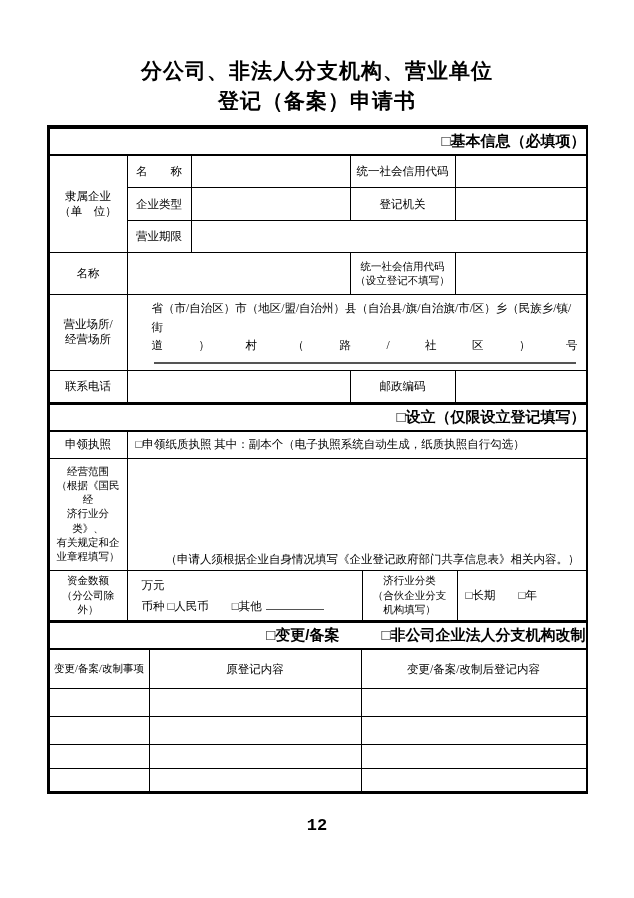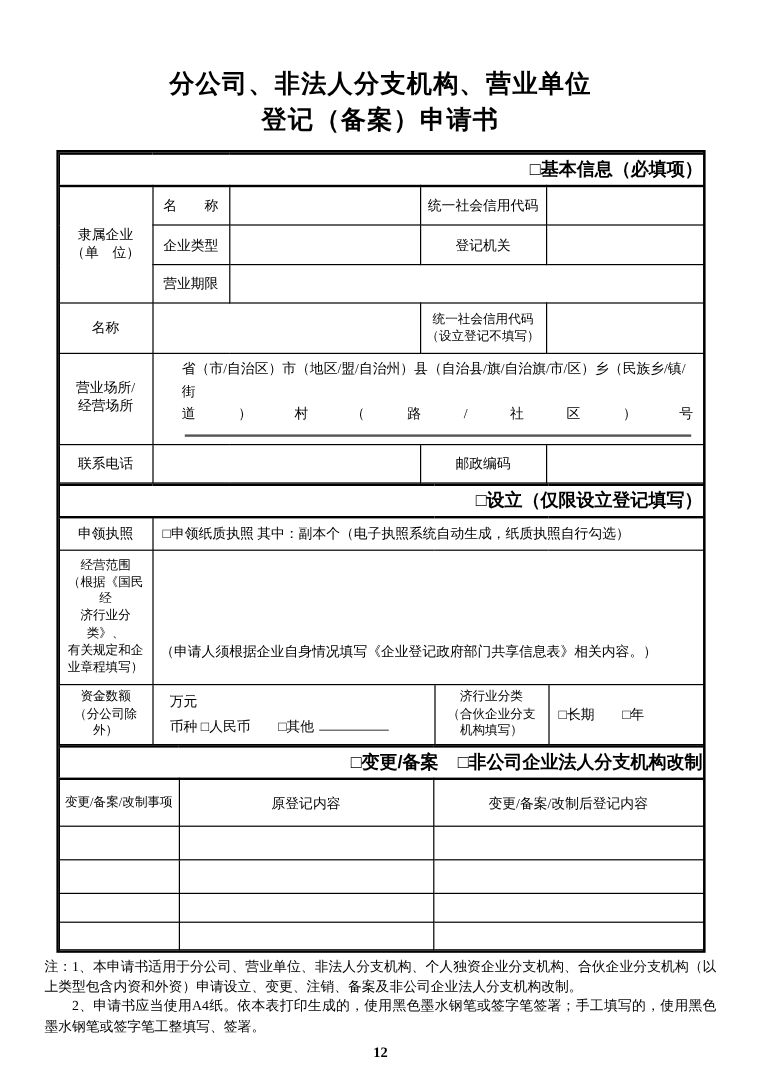--- a/index.html
+++ b/index.html
@@ -31,33 +31,33 @@
   .small-lbl{font-size:10.5px;}
   .left-pad{padding-left:8px;}
   .h27{height:27px;} .h33{height:33px;} .h32{height:32px;}
   .h42{height:42px;} .h52{height:52px;} .h28{height:28px;}
   .h112{height:112px;} .h55{height:38px;} .h25{height:39px;}
   .h24{height:24px;} .h23{height:23px;}
   .premises-cell{vertical-align:top;padding:4px 8px 2px 24px;}
   .premises-line1{line-height:1.6;}
   .premises-line2{line-height:1.6;text-align:justify;text-align-last:justify;}
   .premises-underline{border-bottom:2px solid #555;height:5px;margin:2px 2px 4px 2px;}
-  .scope-cell{vertical-align:bottom;padding:19px 6px;}
+  .scope-cell{vertical-align:bottom;padding:3px 6px;text-align:right;}
   .scope-note{font-size:11.5px;}
   .capital-cell{padding:4px 4px 4px 14px;line-height:1.8;margin-top:48px;}
   .fill-line{display:inline-block;width:58px;border-bottom:1px solid #555;height:12px;margin-left:4px;}
-  .chg-hd-gap{margin-left:16px;}
+  .chg-hd-gap{margin-left:42px;}
   .notes{
     width:560px;margin:4px auto 0 auto;font-size:11.5px;line-height:1.45;
     text-align:justify;
   }
   .notes .n2{text-indent:2em;}
   .page-num{
-    text-align:center;margin-top:5px;font-size:12px;font-weight:bold;
-    font-family:Liberation Serif, serif;
+    text-align:center;margin-top:22px;font-size:17px;font-weight:bold;
+    font-family:Liberation Mono, monospace;
   }
 </style>
 </head>
 <body>
 
 <div class="page">
 
   <div class="title">
     <div>分公司、非法人分支机构、营业单位</div>
     <div>登记（备案）申请书</div>
@@ -207,20 +207,16 @@
           <tr class="h23">
             <td></td>
             <td></td>
             <td></td>
           </tr>
         </tbody>
     </table>
 
   </div>
 
-  <div class="notes">
-    <div class="n1">注：1、本申请书适用于分公司、营业单位、非法人分支机构、个人独资企业分支机构、合伙企业分支机构（以上类型包含内资和外资）申请设立、变更、注销、备案及非公司企业法人分支机构改制。</div>
-    <div class="n2">2、申请书应当使用A4纸。依本表打印生成的，使用黑色墨水钢笔或签字笔签署；手工填写的，使用黑色墨水钢笔或签字笔工整填写、签署。</div>
-  </div>
 
   <div class="page-num">12</div>
 
 </div>
 
 </body></html>

